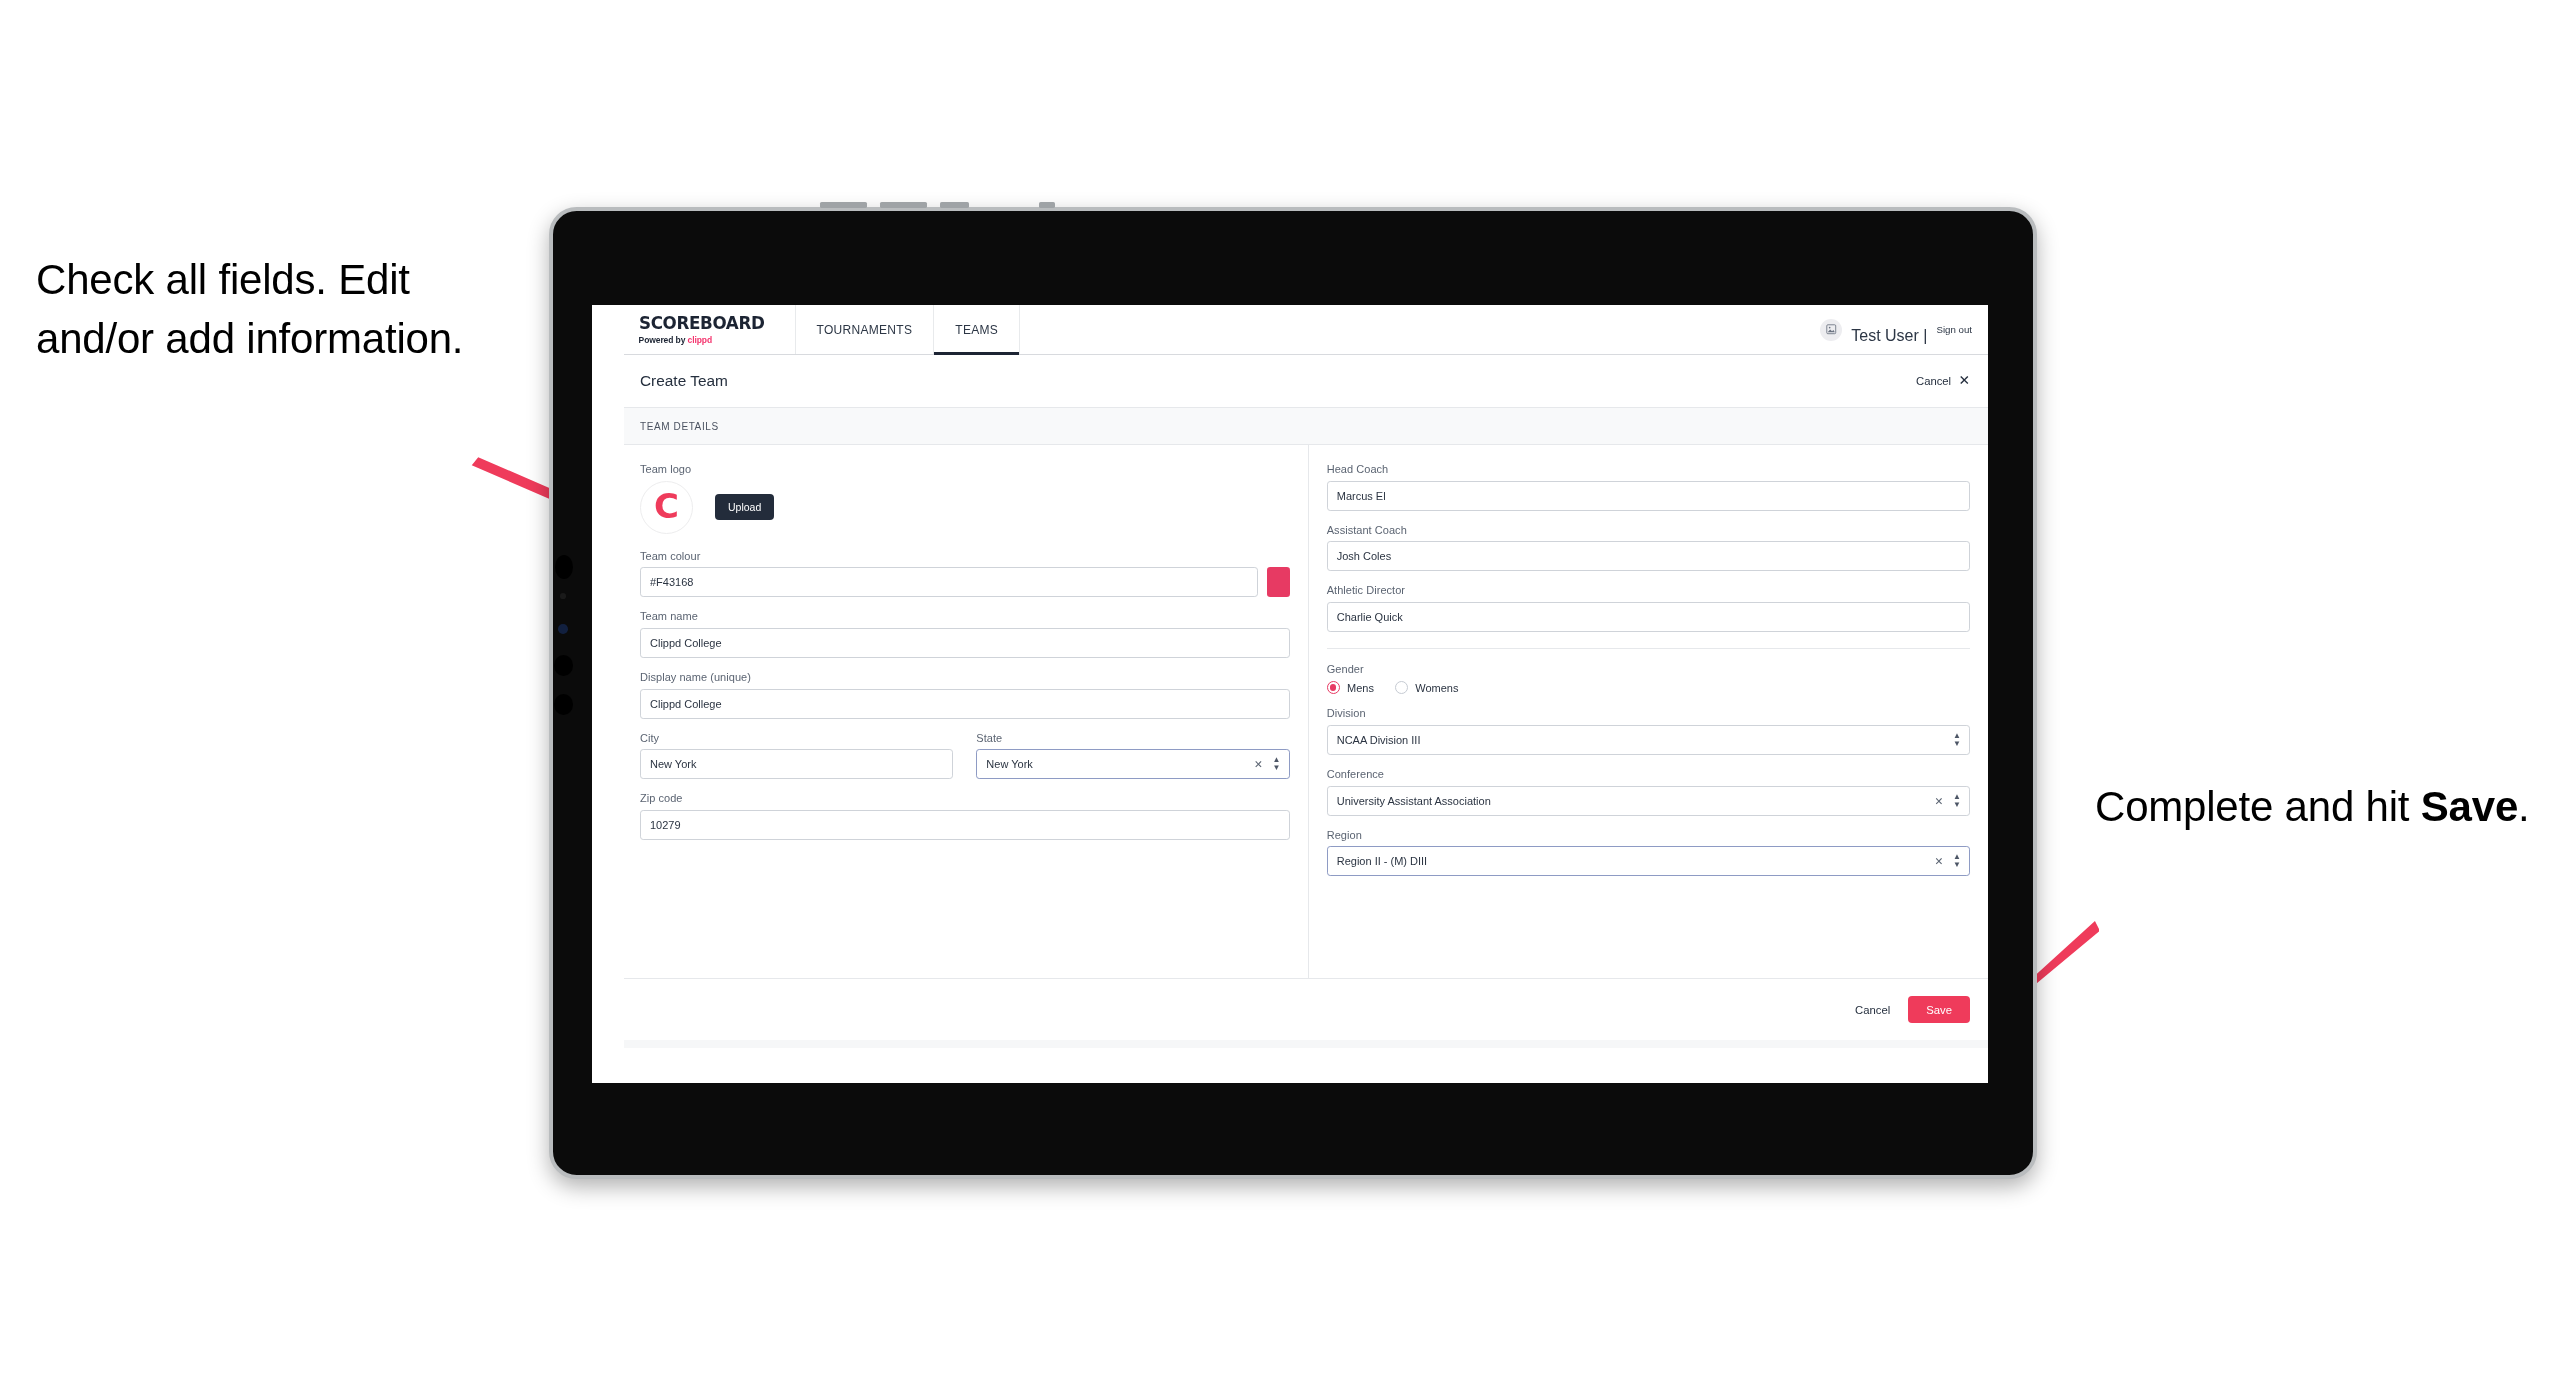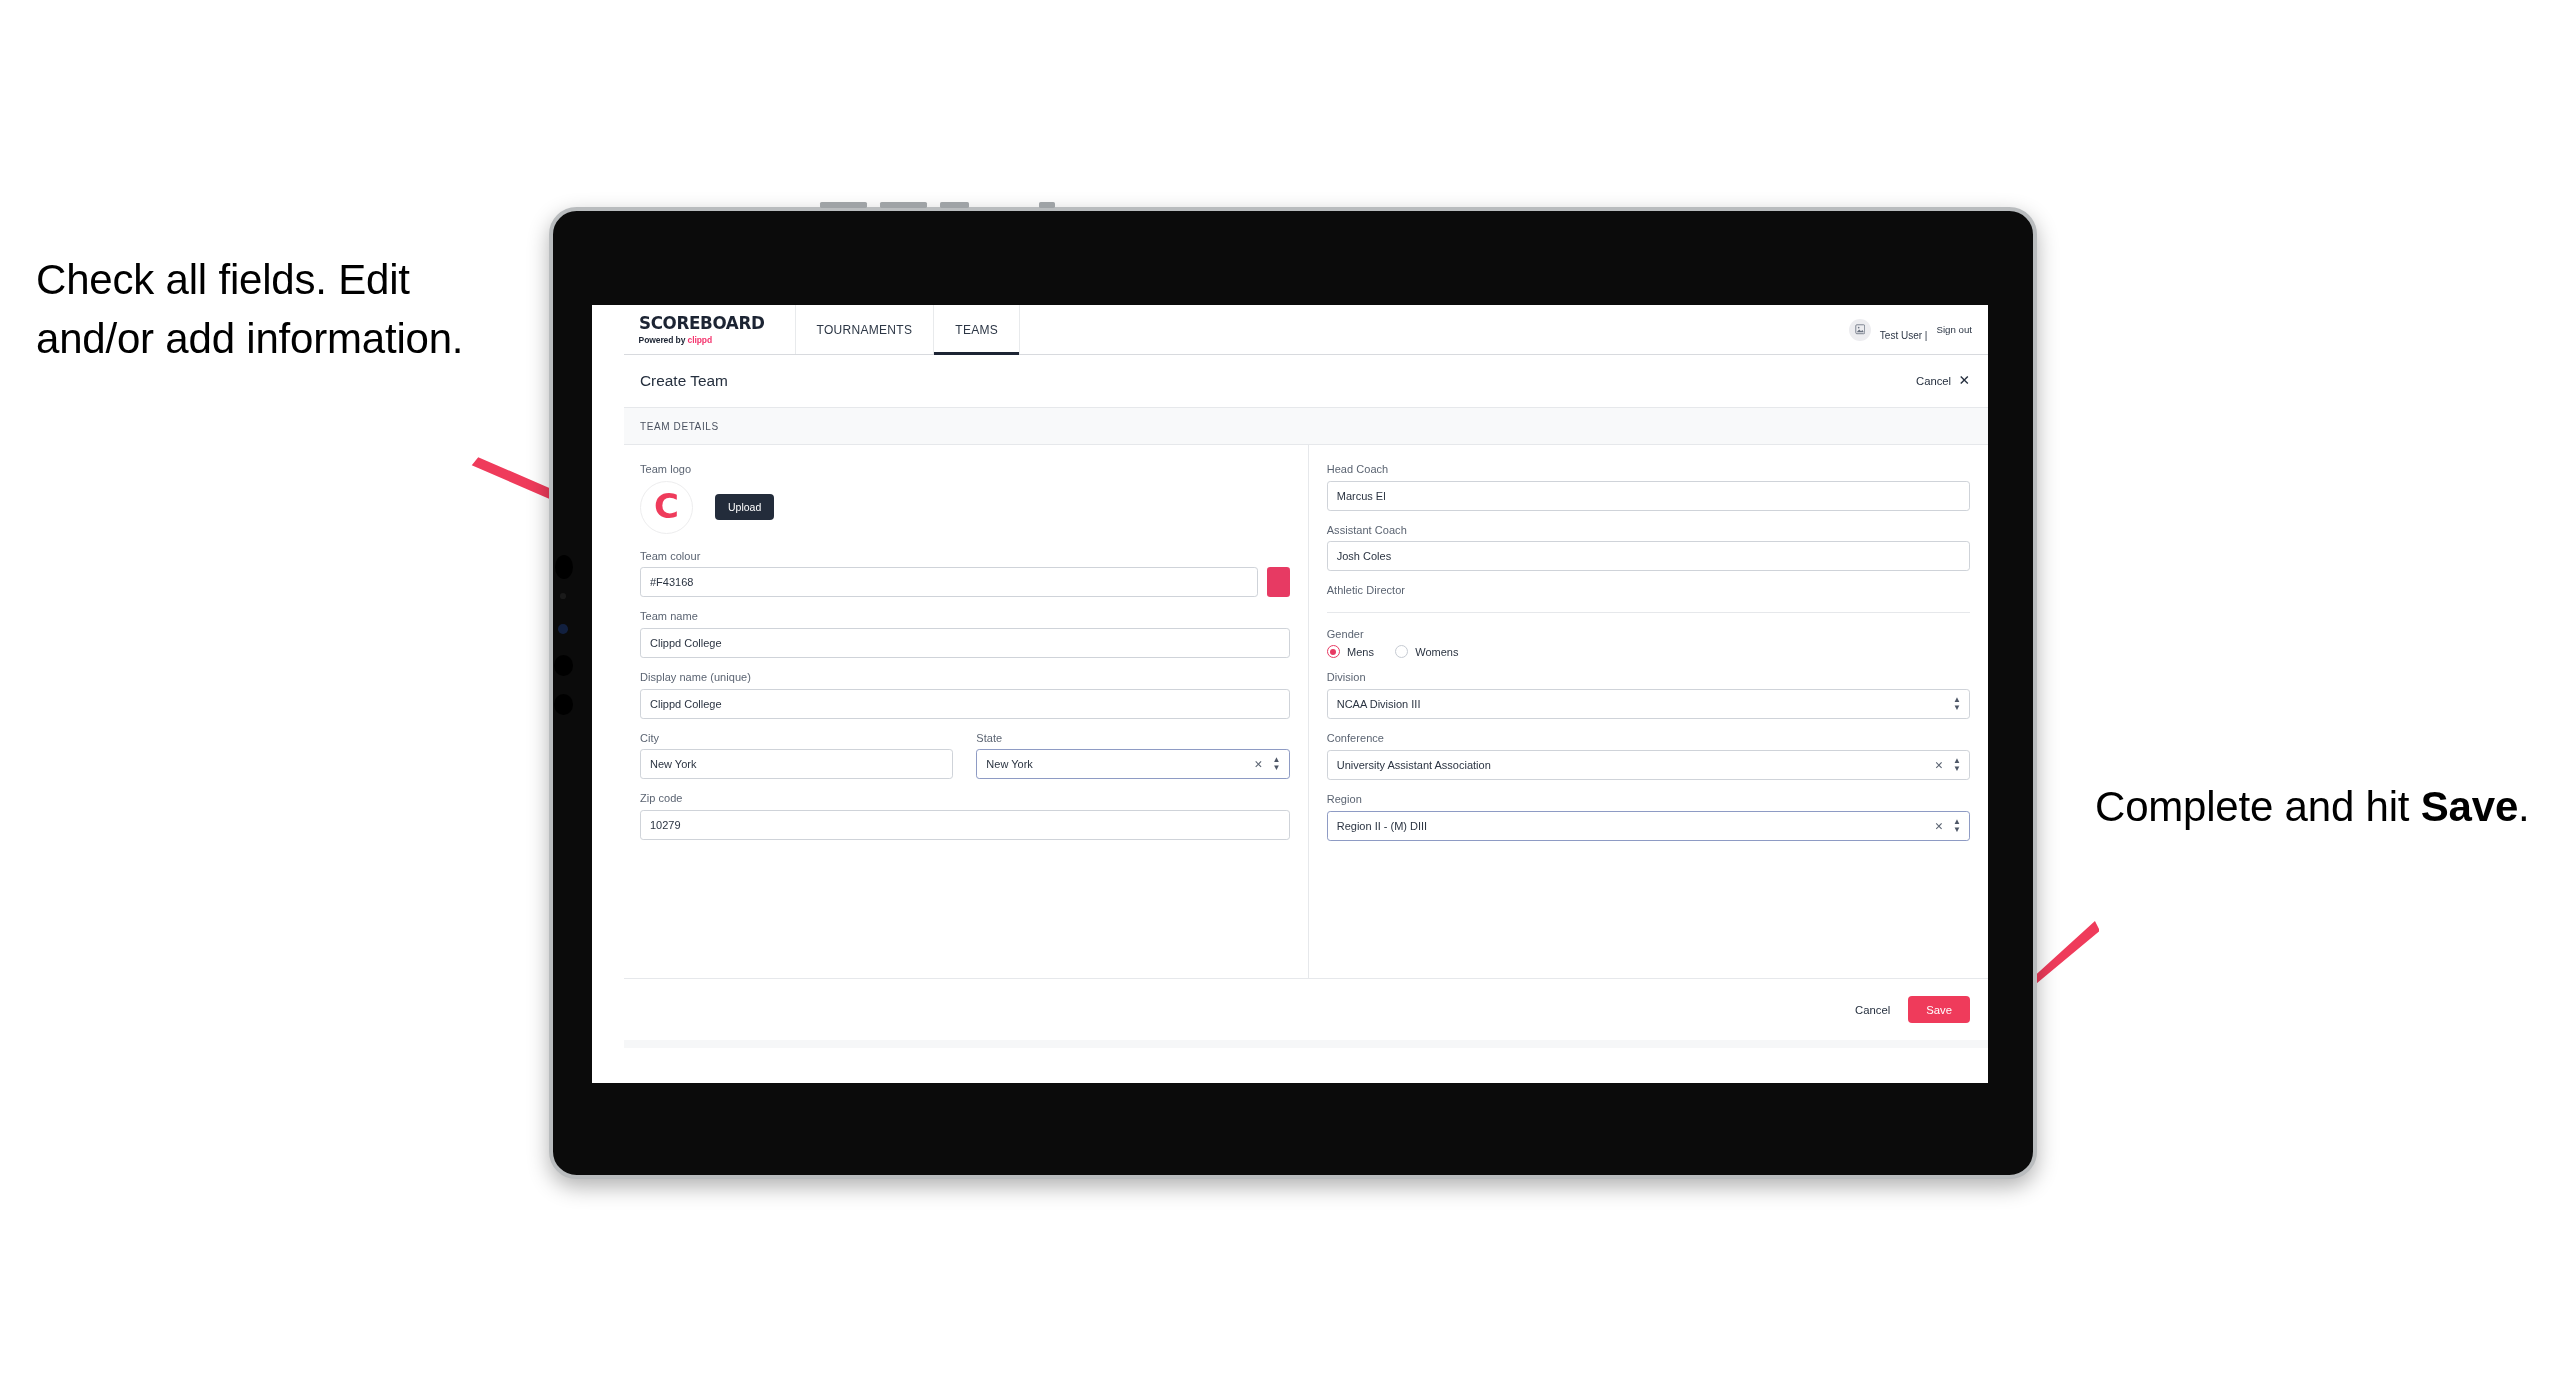--- a/index.html
+++ b/index.html
@@ -115,21 +115,21 @@
   #nav-right {
     margin-left: auto;
     display: flex; align-items: center; gap: 9px;
     padding-right: 16px;
   }
   #avatar {
     width: 22px; height: 22px; border-radius: 50%;
     background: #ededf0;
     display: flex; align-items: center; justify-content: center;
   }
-  #username { font-size: 10px; color: #2c3645; margin-top: 12px; }
+  #username { font-size: 16px; color: #2c3645; margin-top: 12px; }
   #signout  { font-size: 9.7px; color: #2c3645; }
 
   
   #page-head {
     height: 53px;
     background: #ffffff;
     border-bottom: 0.8px solid #e6e8eb;
     display: flex; align-items: center;
     padding: 0 18px 0 16px;
   }
@@ -426,20 +426,23 @@
 
         <div class="fgroup">
           <div class="flabel">Assistant Coach</div>
           <div class="input">
             <span class="val">Josh Coles</span>
           </div>
         </div>
 
         <div class="fgroup">
           <div class="flabel">Athletic Director</div>
+          <div class="input">
+            <span class="val">Charlie Quick</span>
+          </div>
         </div>
 
         <div class="divider"></div>
 
         <div class="fgroup">
           <div class="flabel">Gender</div>
           <div id="radio-row">
             <label class="radio on">
               <span class="dot"></span>
               <span>Mens</span>

